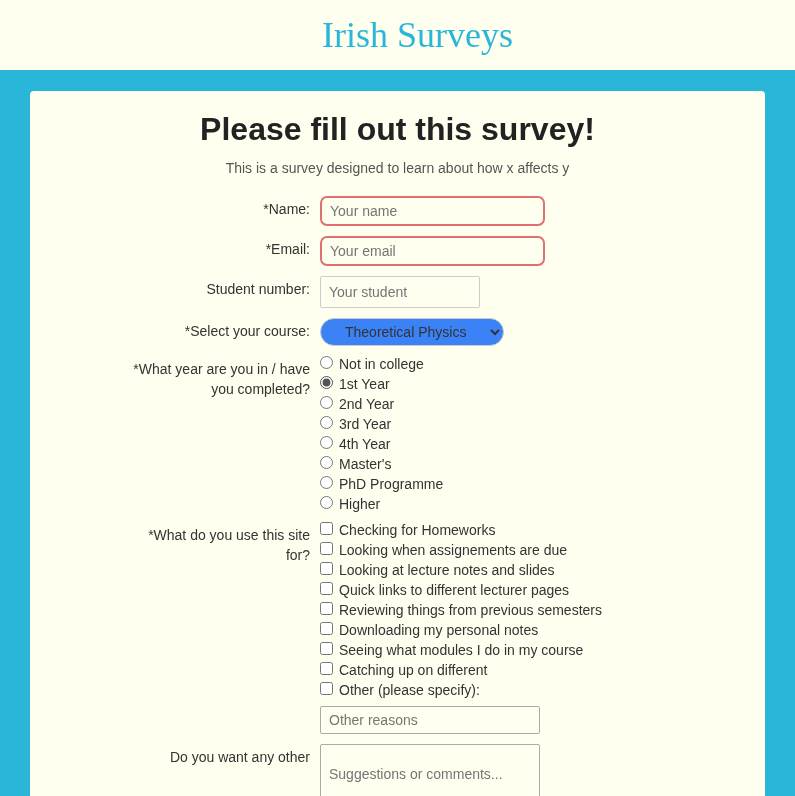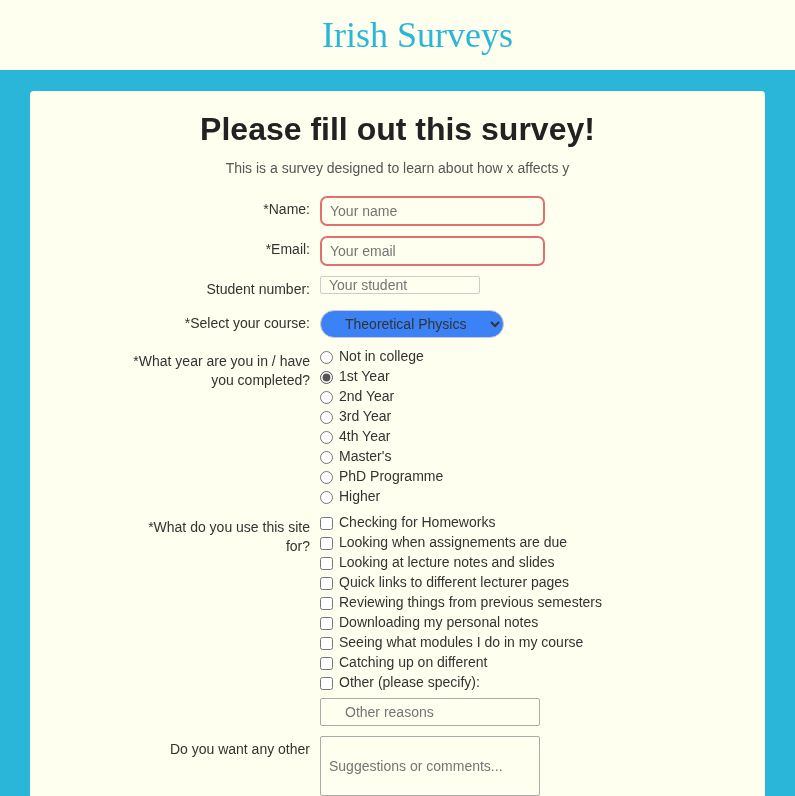--- a/index.html
+++ b/index.html
@@ -75,21 +75,21 @@
       font-size: 14px;
       color: #aaa;
       width: 225px;
       border-radius: 7px;
       outline: none;
     }
 
     .text-input-plain {
       border: 1px solid #ccc;
       background-color: #fffff0;
-      padding: 0 8px;
+      padding: 7px 8px;
       font-size: 14px;
       color: #aaa;
       width: 160px;
       border-radius: 2px;
       outline: none;
     }
 
     select.course-select {
       border: 1px solid #ccc;
       background-color: #3b82f6;
@@ -100,36 +100,36 @@
     }
 
     .radio-group, .checkbox-group {
       display: flex;
       flex-direction: column;
       gap: 4px;
     }
 
     .radio-item, .checkbox-item {
       display: flex;
-      align-items: flex-end;
+      align-items: flex-start;
       gap: 6px;
       font-size: 14px;
       color: #333;
     }
 
     .radio-item input[type="radio"],
     .checkbox-item input[type="checkbox"] {
       margin: 0;
       accent-color: #555;
     }
 
     .other-input {
       border: 1px solid #aaa;
       background-color: #fffff0;
-      padding: 5px 24px;
+      padding: 5px 8px;
       font-size: 14px;
       color: #aaa;
       width: 220px;
       border-radius: 2px;
       margin-top: 4px;
     }
 
     .suggestions-input {
       border: 1px solid #aaa;
       background-color: #fffff0;

